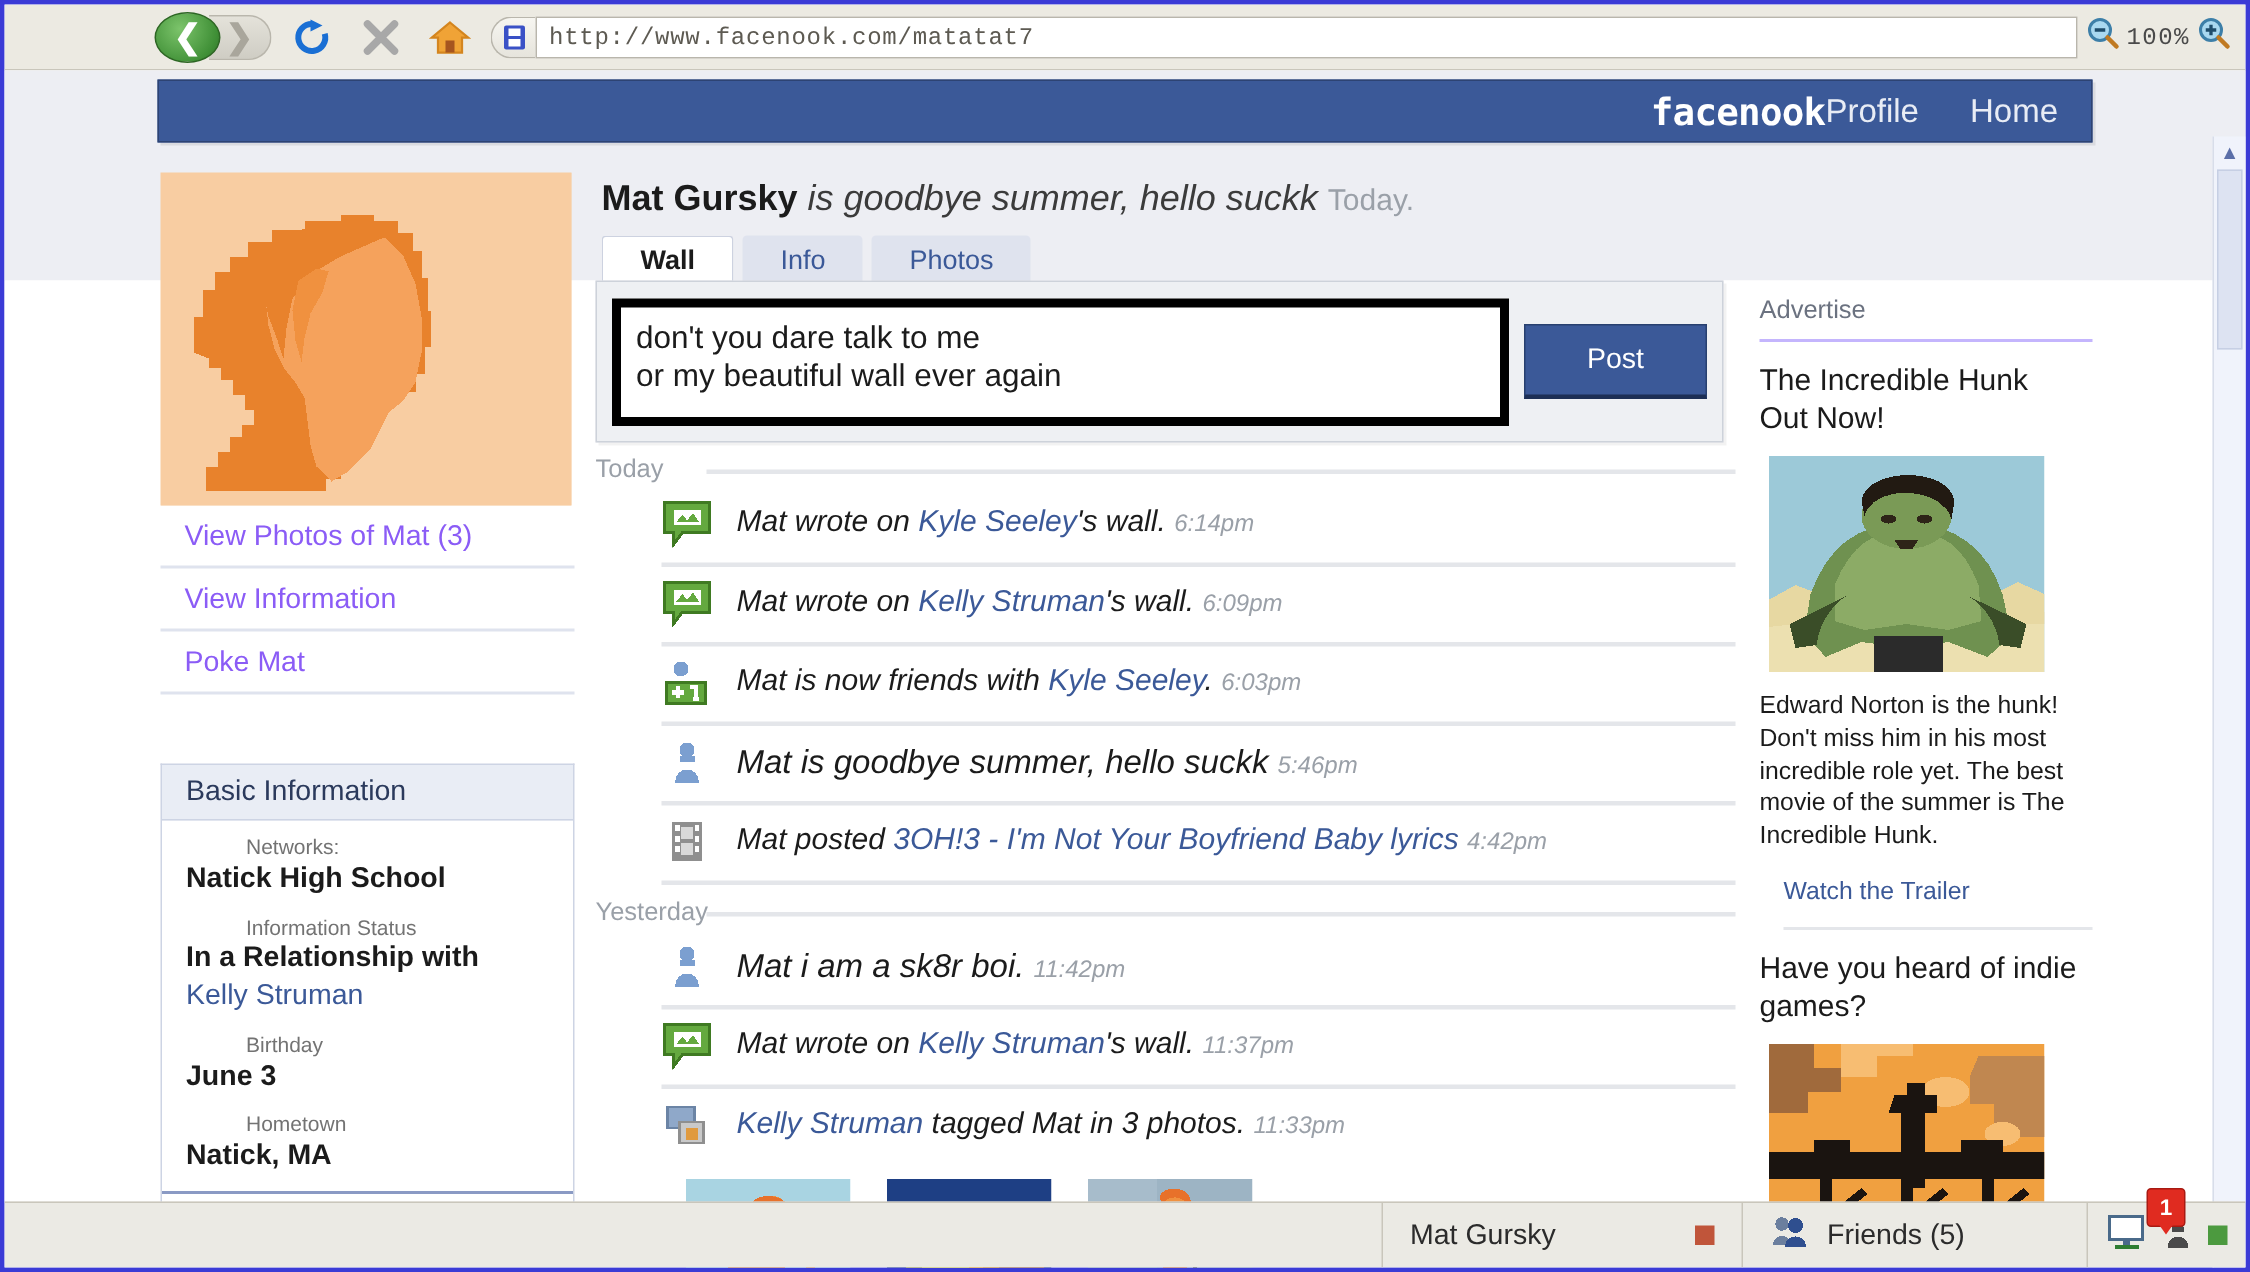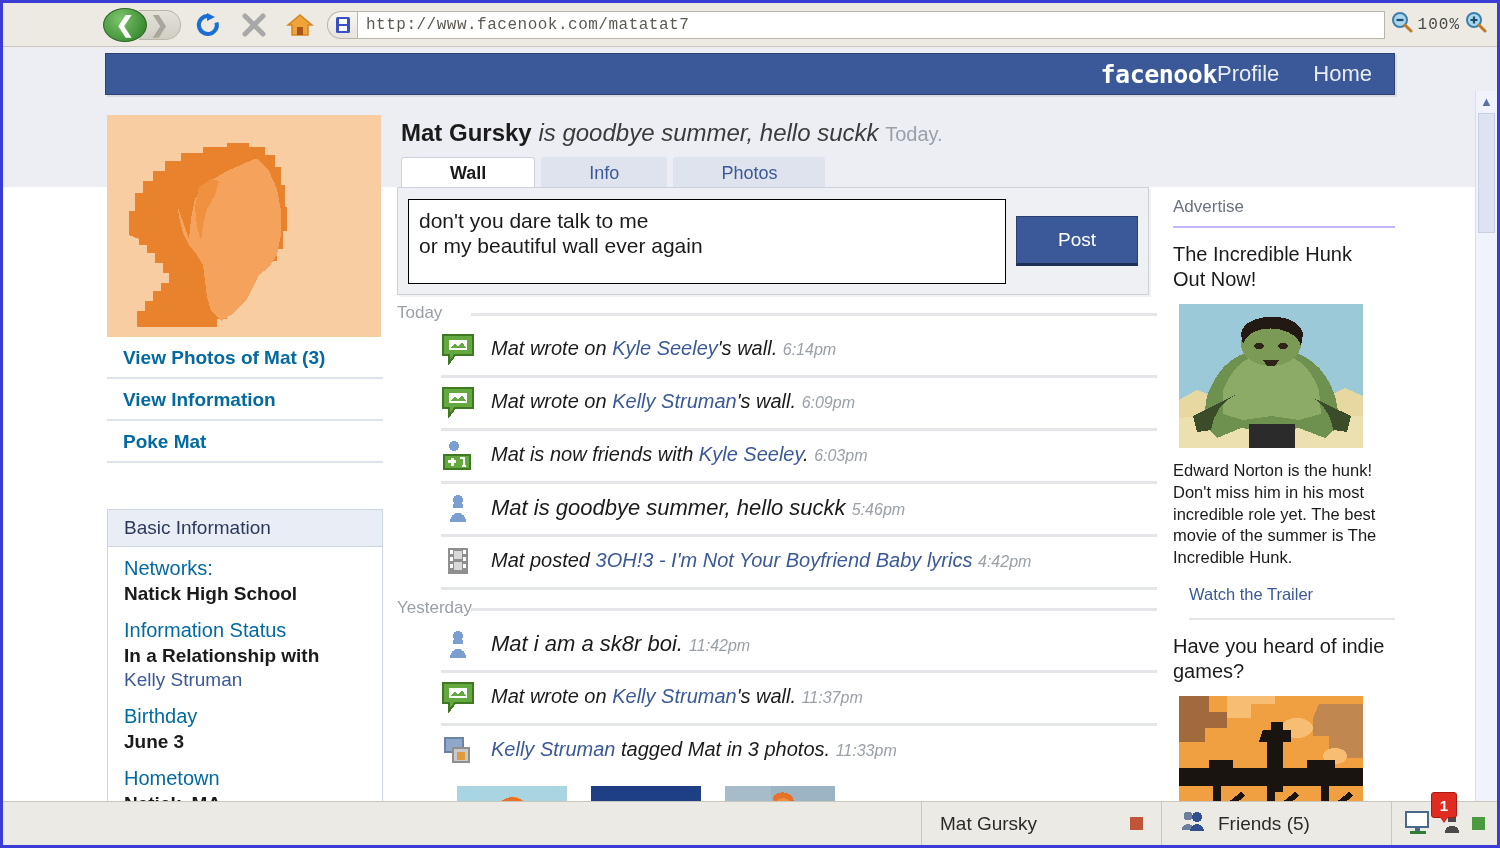--- a/index.html
+++ b/index.html
@@ -113,21 +113,21 @@
     position:absolute; left:398px; top:72px;
     font-size:24px; color:#333; white-space:nowrap;
   }
   #status-line .name { font-weight:600; color:#1b1b1b; }
   #status-line .txt { color:#3b3b3b;font-style:italic; }
   #status-line .when { color:#9aa0a8; font-size:20px; }
 
   
   #tabs { position:absolute; left:398px; top:110px; display:flex; gap:6px; }
   .tab {
-    height:32px; padding:0 48px;
+    height:32px; padding:0 25px;
     display:flex; align-items:center; justify-content:center;
     font-size:18px; border-radius:3px 3px 0 0;
   }
   .tab.inactive { background:#dfe3ee; color:#3b5998; }
   .tab.active {
     background:#ffffff; color:#1b1b1b; font-weight:bold;
     border:1px solid #cdd2e0; border-bottom:none;
   }
   #tabs-underline {
     position:absolute; left:398px; top:141px; width:990px; height:2px; background:#ffffff;
@@ -136,48 +136,48 @@
   
   #left-col { position:absolute; left:104px; top:68px; width:276px; }
   #avatar {
     width:274px; height:222px; background:#f8cda2;
     position:relative; overflow:hidden;
   }
   .sb-link-list { margin-top:0; }
   .sb-link {
     border-bottom:2px solid #dfe3ee;
     padding:10px 0 8px 16px;
-    font-size:19px; color:#0369a1;font-weight:bold;
+    font-size:19px; color:#8b5cf6;
   }
   .sb-gap { height:46px; }
   .sb-box { border:1px solid #cdd4e4; border-bottom:none; }
   .sb-box-header {
     background:#e9edf5; border-bottom:1px solid #cdd4e4;
     padding:7px 0 7px 16px; font-size:19px; color:#2b3a5c;
   }
   .sb-field { padding:8px 0 2px 16px; }
-  .sb-field .lbl { font-size:20px; color:#0369a1; line-height:1.35; }
+  .sb-field .lbl { font-size:14px; color:#737373; line-height:1.35;margin-left:40px; }
   .sb-field .val { font-size:19px; color:#1b1b1b; font-weight:bold; line-height:1.3; }
   .sb-field .val.link { color:#3b5998; font-weight:normal; }
   .sb-box-footer {
     border-top:2px solid #8a9ac4; margin-top:8px;
     padding:6px 0 0 16px; font-size:19px; color:#2b3a5c; font-weight:bold;
     height:20px; overflow:hidden;
   }
 
   
   #center-col { position:absolute; left:394px; top:140px; width:760px; }
   #composer {
     width:752px; height:108px; background:#eef0f3;
     border:1px solid #cdd2da;
     display:flex; align-items:center; padding:10px;
     box-shadow:2px 2px 0 rgba(0,0,0,0.05);
   }
   #composer-text {
-    flex:1; height:85px; background:#ffffff; border:1px solid #000000;
+    flex:1; height:85px; background:#ffffff; border:6px solid #000000;
     padding:8px 10px; font-size:21px; color:#1b1b1b; line-height:1.22;
     overflow:hidden; white-space:pre-line;
   }
   #post-btn {
     width:122px; height:50px; margin-left:10px;
     background:#3b5998; border:1px solid #28406f;
     border-bottom:3px solid #1d2f55;
     color:#ffffff; font-size:19px;
     display:flex; align-items:center; justify-content:center;
   }

